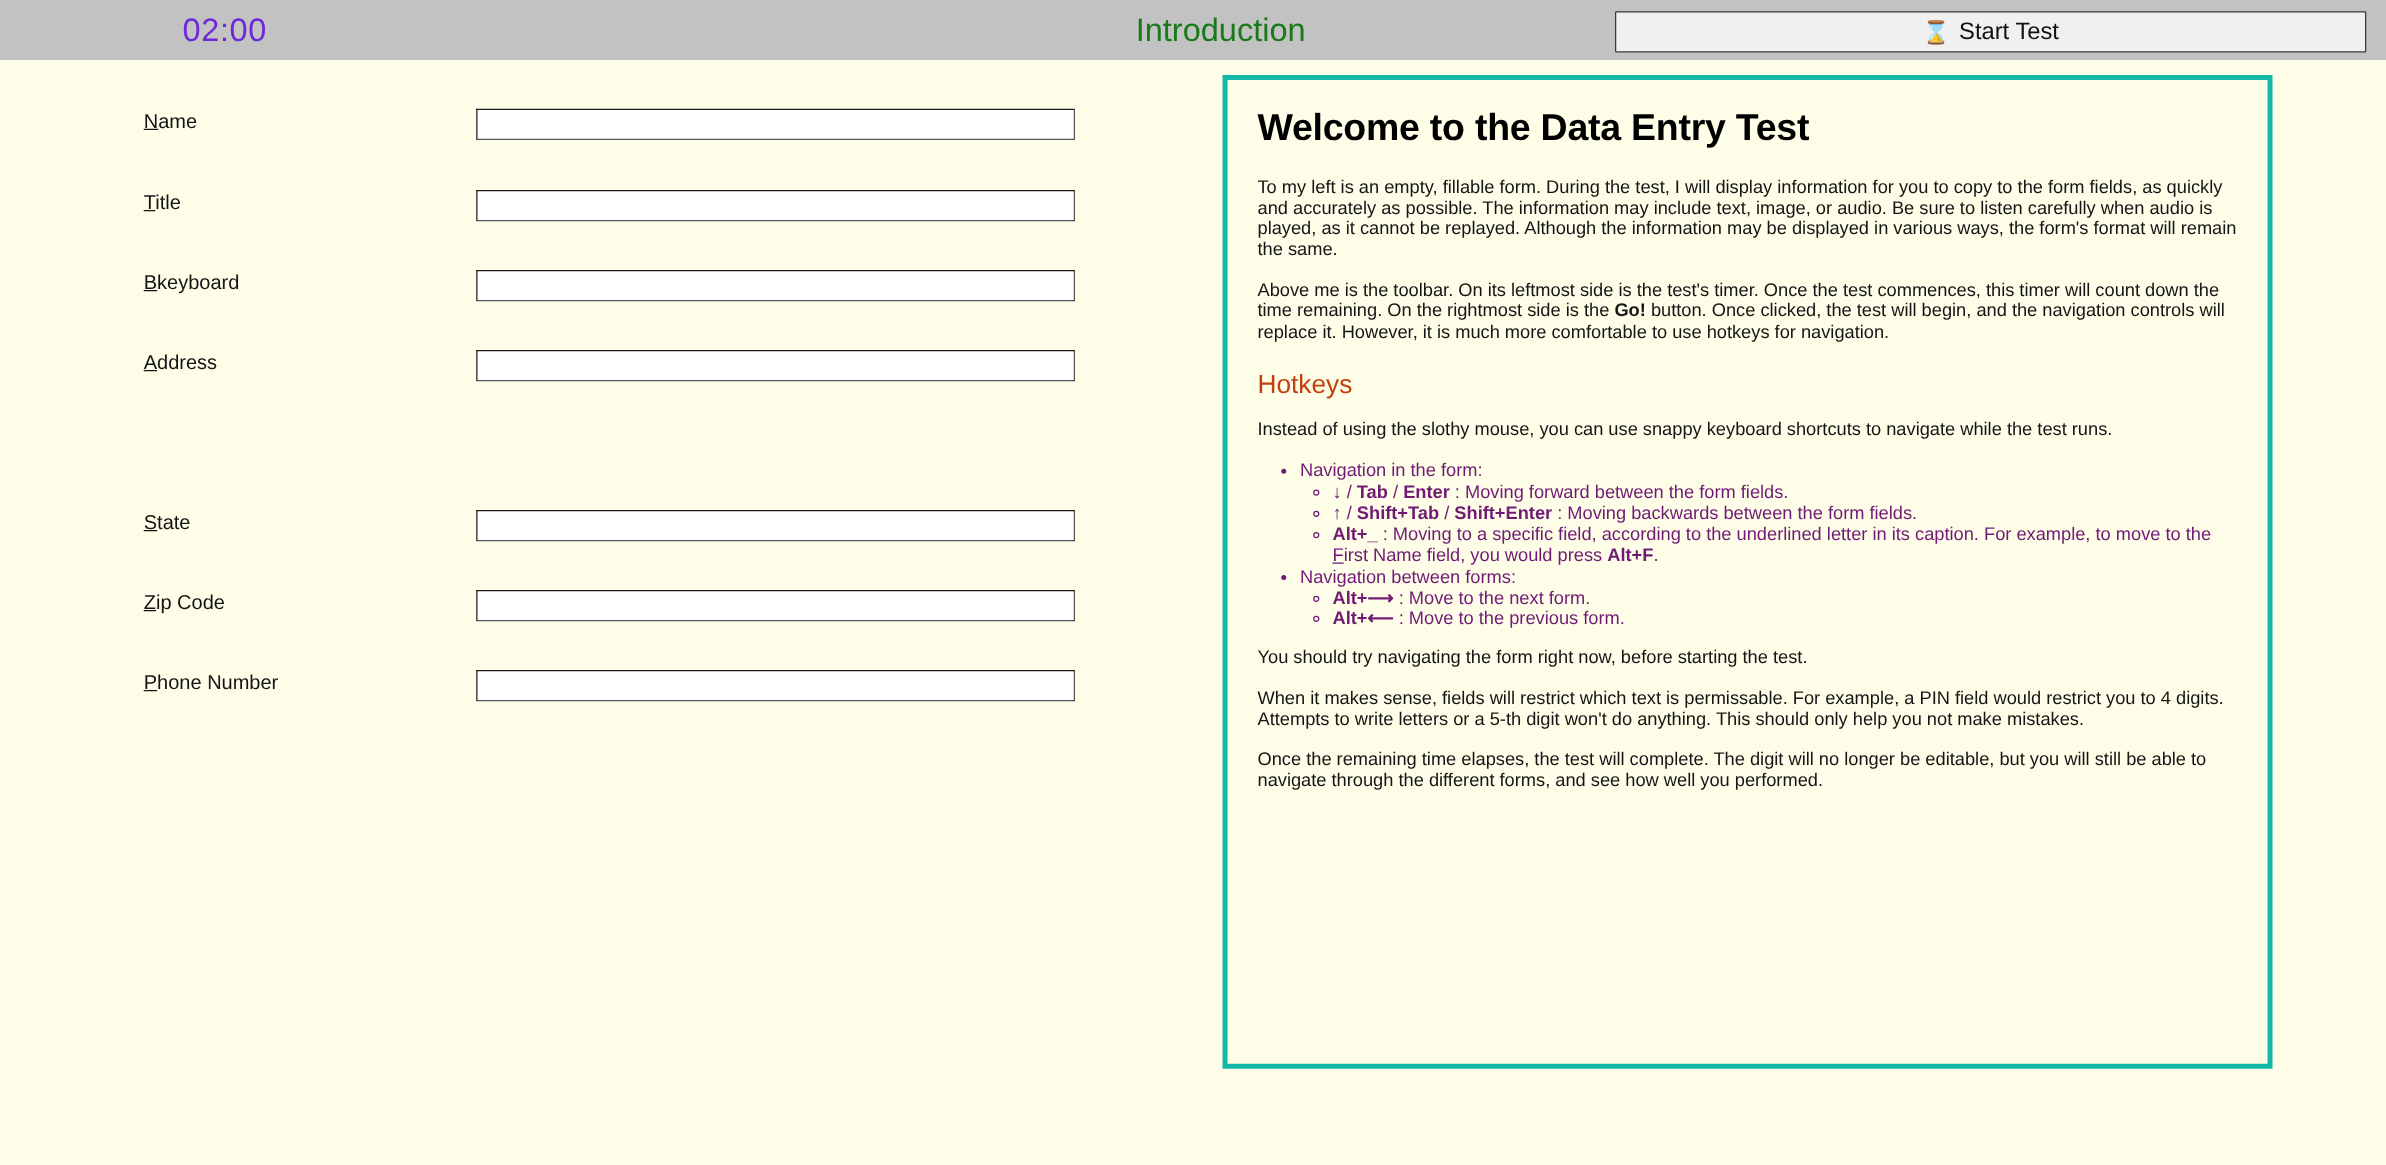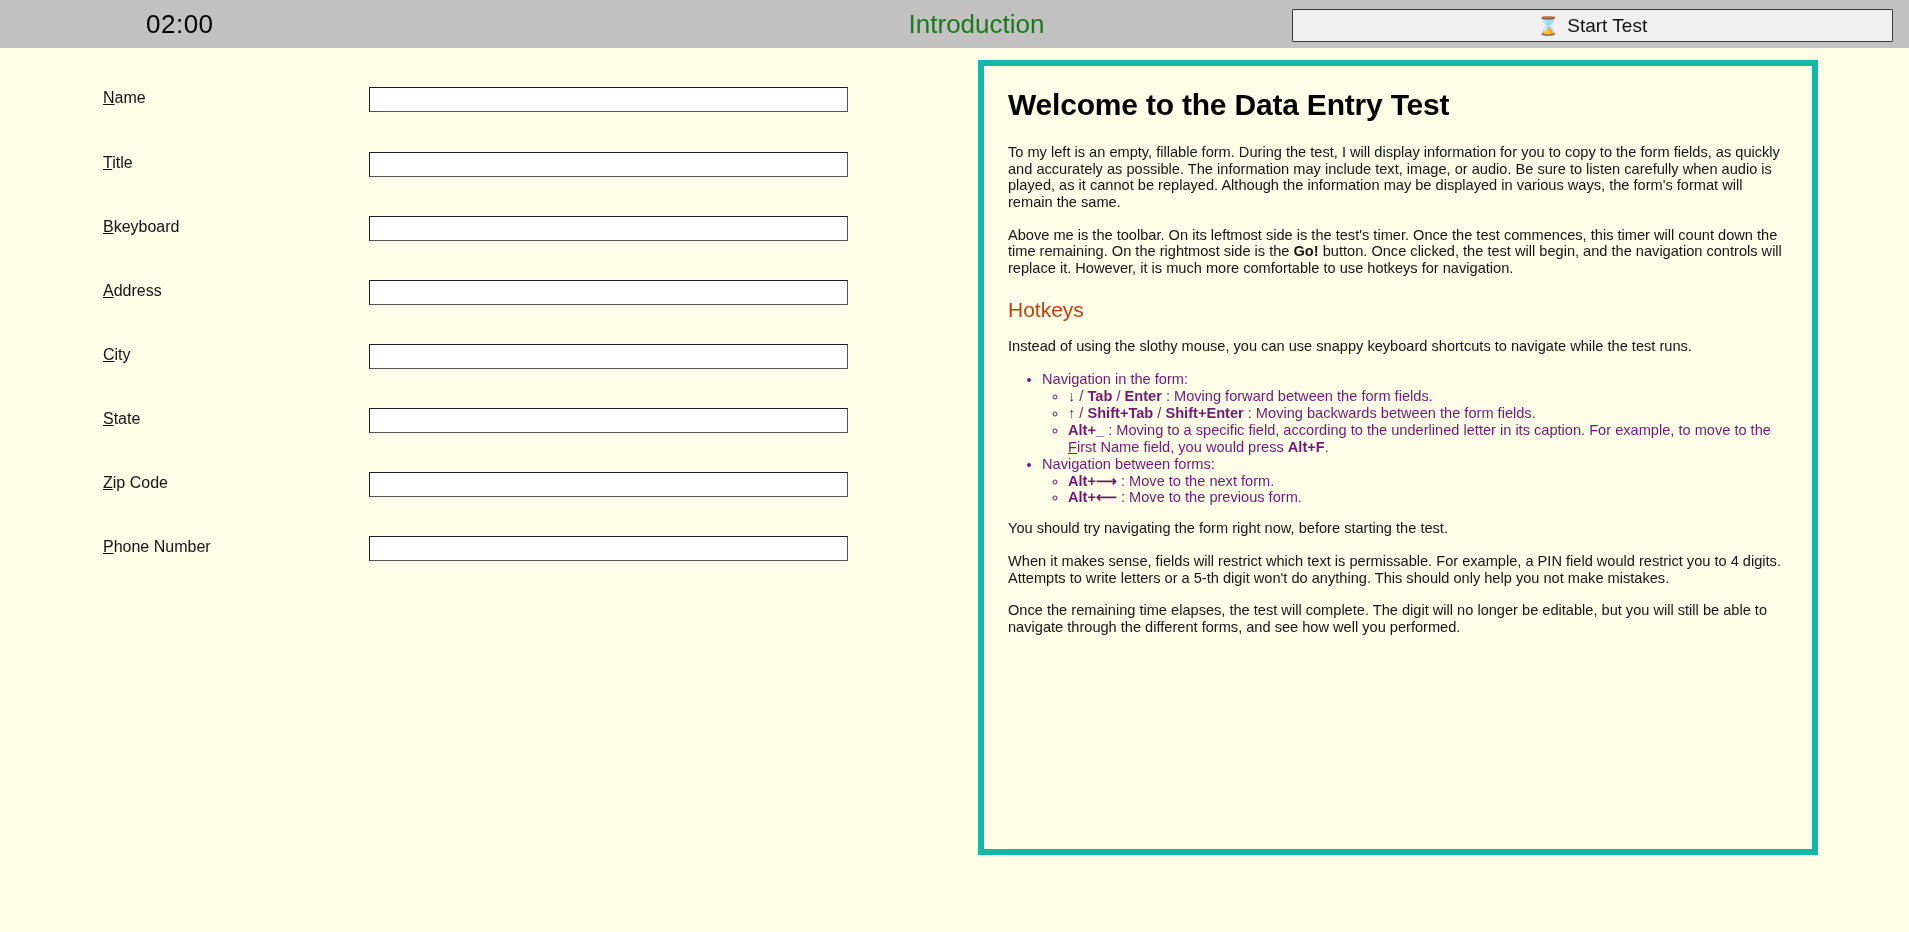--- a/index.html
+++ b/index.html
@@ -20,21 +20,21 @@
     width: 1909px;
     height: 48px;
     background: #c2c2c2;
     box-sizing: border-box;
   }
   .timer {
     position: absolute;
     left: 146px;
     top: 9px;
     font-size: 26px;
-    color: #000000;
+    color: #6d28d9;
     letter-spacing: 0.5px;
     white-space: nowrap;
   }
   .form-title {
     position: absolute;
     left: 0;
     right: 0;
     top: 9px;
     text-align: center;
     font-size: 26px;
@@ -72,21 +72,21 @@
   .page {
     position: relative;
     width: 1909px;
     height: 884px;
     background: #fdfde8;
   }
 
   
   .form-pane {
     position: absolute;
-    left: 0;
+    left: 12px;
     top: 0;
     width: 975px;
     height: 884px;
   }
   .field-row {
     position: absolute;
     left: 0;
     width: 975px;
     height: 26px;
   }
@@ -120,21 +120,21 @@
   }
 
   
   .info-panel {
     position: absolute;
     left: 978px;
     top: 12px;
     width: 840px;
     height: 795px;
     background: #fdfde8;
-    border: 6px solid #14b8a6;
+    border: 4px solid #14b8a6;
     box-sizing: border-box;
     padding: 22px 24px 20px 24px;
     overflow: hidden;
   }
   .info-panel h1 {
     margin: 0 0 22px 0;
     font-size: 30px;
     font-weight: bold;
     color: #000;
     letter-spacing: -0.2px;
@@ -202,24 +202,20 @@
     <div class="field-row" style="top:168px">
       <label class="field-label"><u>B</u><span>keyboard</span></label>
       <input class="field-input" type="text" value="" style="">
     </div>
 
     <div class="field-row" style="top:232px">
       <label class="field-label"><u>A</u><span>ddress</span></label>
       <input class="field-input" type="text" value="" style="">
     </div>
 
-    <div class="field-row" style="top:296px">
-      <label class="field-label"><u>C</u><span>ity</span></label>
-      <input class="field-input" type="text" value="" style="">
-    </div>
 
     <div class="field-row" style="top:360px">
       <label class="field-label"><u>S</u><span>tate</span></label>
       <input class="field-input" type="text" value="" style="">
     </div>
 
     <div class="field-row" style="top:424px">
       <label class="field-label"><u>Z</u><span>ip Code</span></label>
       <input class="field-input" type="text" value="" style="">
     </div>

